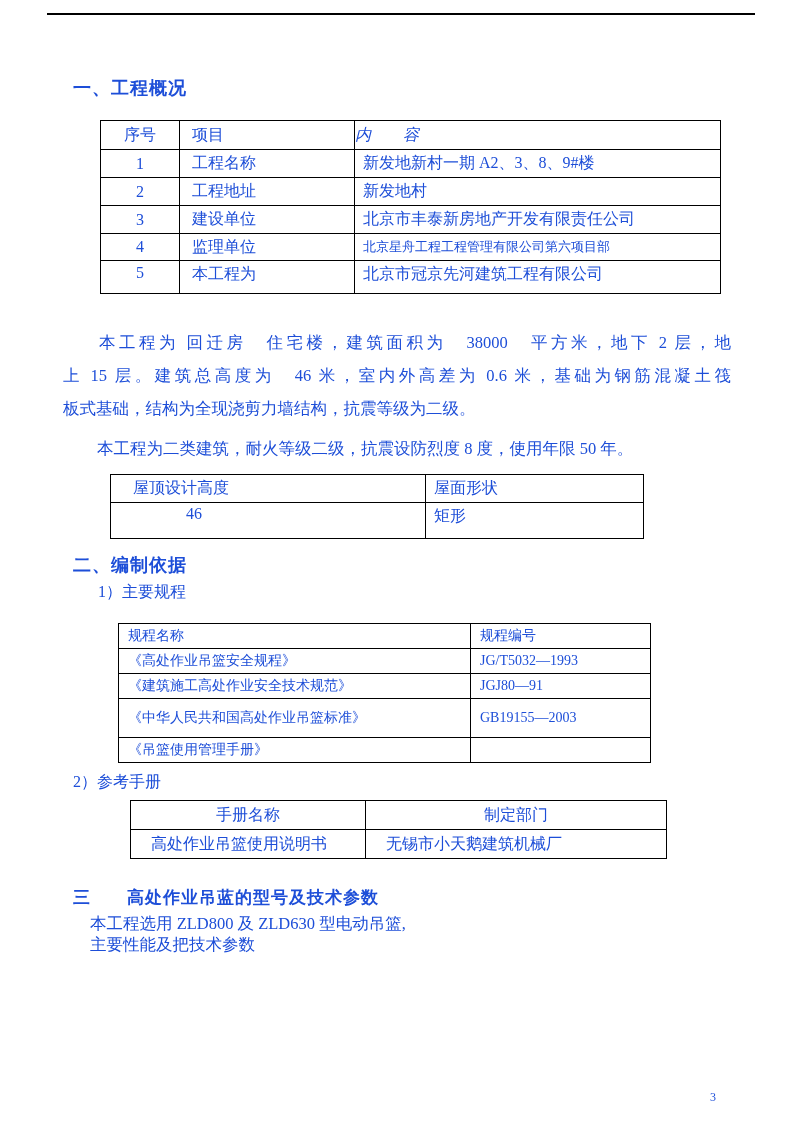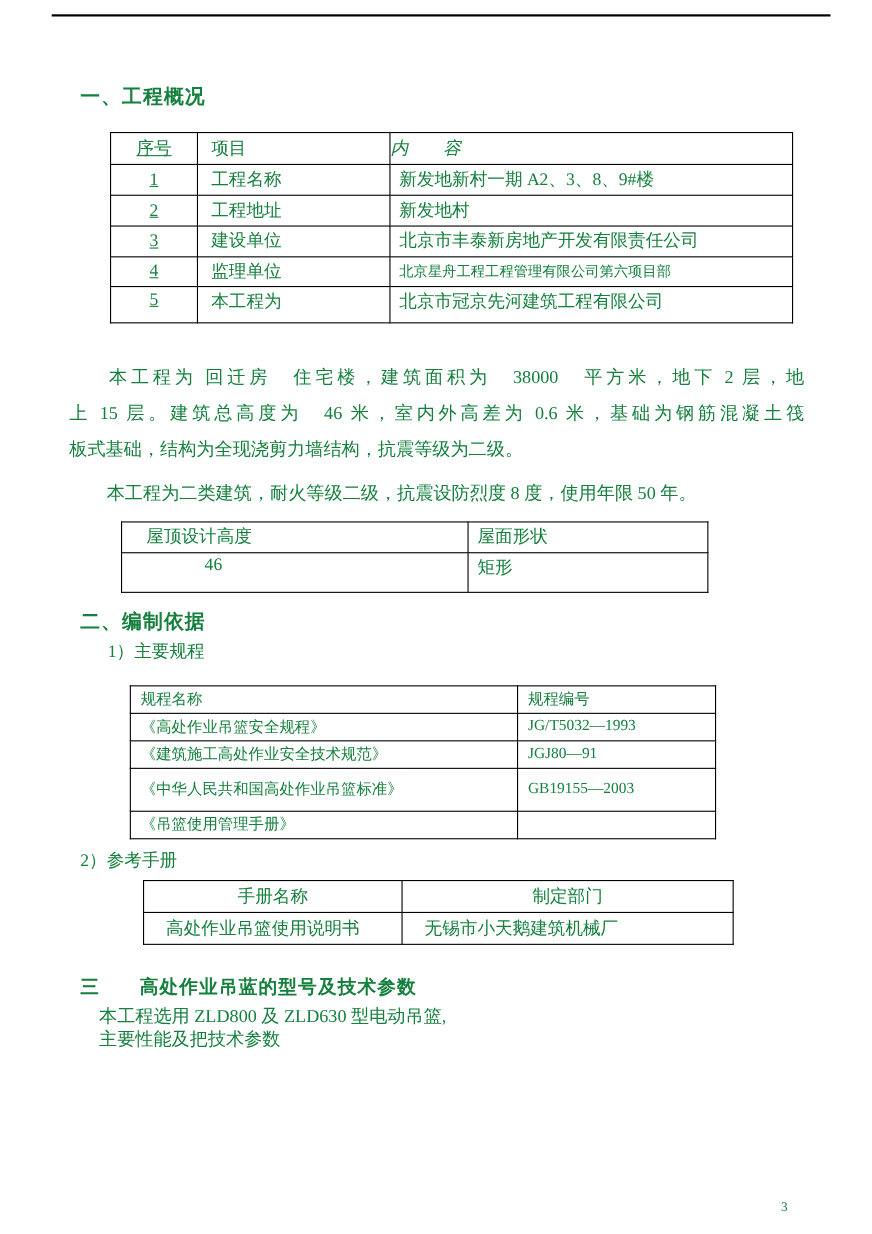--- a/index.html
+++ b/index.html
@@ -2,39 +2,39 @@
 <html><head>
 <meta charset="utf-8">
 <style>
   html,body{margin:0;padding:0;background:#e8e8e8;}
   .page{
     position:relative;
     width:793px;height:1122px;
     background:#ffffff;
     margin:0 auto;
     font-family:"Liberation Serif","DejaVu Serif",serif;
-    color:#15803d;
+    color:#1d4ed8;
     overflow:hidden;
   }
   .abs{position:absolute;}
   .rule-top{left:47px;top:13px;width:708px;height:2px;background:#000;}
   .h1{left:73px;top:76px;font-size:18px;font-weight:bold;letter-spacing:1px;}
   .h2{left:73px;top:553px;font-size:18px;font-weight:bold;letter-spacing:1px;}
   .h3{left:73px;top:886px;font-size:17px;font-weight:bold;letter-spacing:1px;}
   .sub{font-size:16px;}
   .sub1{left:73px;top:582px;margin-left:25px;}
   .sub2{left:73px;top:772px;}
 
   table{border-collapse:collapse;table-layout:fixed;}
   td{border:1.4px solid #000;overflow:hidden;white-space:nowrap;}
 
   
   .t1{left:100px;top:120px;width:620px;font-size:16px;}
   .t1 td{vertical-align:middle;padding:0;}
-  .t1 .c0{text-align:center;text-decoration:underline;}
+  .t1 .c0{text-align:center;}
   .t1 .c1{padding-left:12px;}
   .t1 .c2{padding-left:8px;}
   .t1 .hdr-content{padding-right:110px;font-style:italic;}
   .t1 .small-cell{font-size:13px;}
   .t1 .row-last td{vertical-align:top;padding-top:3px;}
 
   
   .t2{left:110px;top:474px;width:533px;font-size:16px;}
   .t2 td{padding:0;}
   .t2 .h0{padding-left:22px;}

